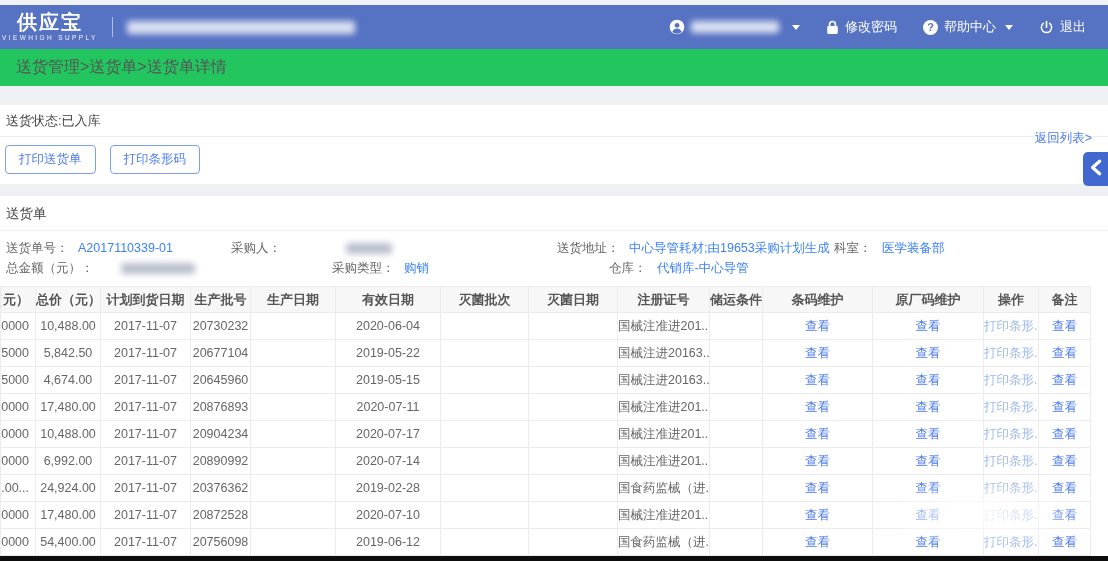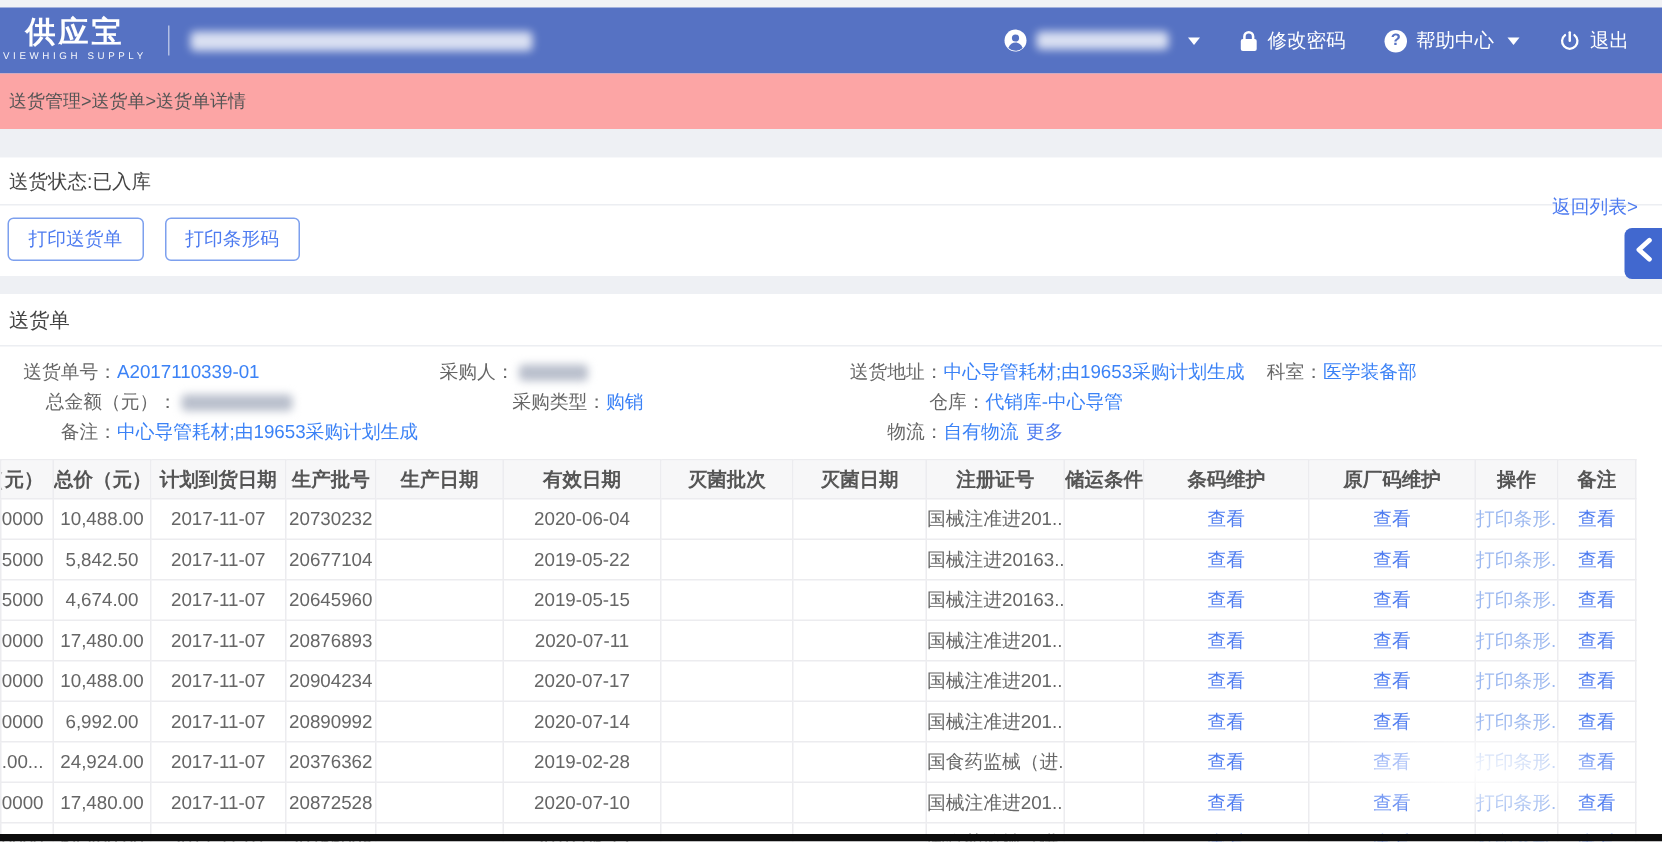--- a/index.html
+++ b/index.html
@@ -19,37 +19,37 @@
   .blur-block { border-radius:3px; filter:blur(3px); }
   .company-blur { width:228px; height:13px; background:rgba(255,255,255,.78); }
   .appbar-right { display:flex; align-items:center; color:#fff; font-size:13px; }
   .hgroup { display:flex; align-items:center; margin-left:26px; cursor:pointer; white-space:nowrap; }
   .hgroup .ic { margin-right:6px; display:flex; align-items:center; }
   .user-blur { width:88px; height:12px; background:rgba(255,255,255,.78); margin-right:4px; }
   .caret { width:0; height:0; border-left:4px solid transparent; border-right:4px solid transparent; border-top:5px solid #fff; margin-left:9px; }
   .qmark { width:15px; height:15px; border-radius:50%; background:#fff; color:#5672c3; font-size:11px; font-weight:700; display:flex; align-items:center; justify-content:center; }
 
   
-  .breadcrumb { height:37px; background:#fca5a5; display:flex; align-items:center; padding-left:6px; font-size:12px; color:#555; }
+  .breadcrumb { height:37px; background:#22c55e; display:flex; align-items:center; padding-left:16px; font-size:16px; color:#555; }
   .gap1 { height:19px; } .gap2 { height:12px; }
 
   
   .panel { background:#fff; }
   .status-row { height:31px; display:flex; align-items:center; justify-content:space-between; padding:0 16px 0 6px; font-size:13px; color:#444;gap:28px; }
   .back-link { color:#4d7bf0; font-size:12.5px; text-decoration:none; cursor:pointer;margin-top:36px; }
   .hr { border-top:1px solid #eceef2; }
   .btn-row { padding:8px 0 10px 5px; display:flex; gap:14px; }
   .btn { background:#fff; border:1px solid #7da0ee; color:#4d7bf0; font-size:12.5px; padding:5px 13px; border-radius:4px; cursor:pointer; font-family:inherit; }
 
   
   .main-panel { padding-top:7px; min-height:369px; }
   .section-title { font-size:13.5px; color:#444; padding:2px 0 7px 6px; }
   .detail-grid { padding:7px 0 4px 6px; font-size:12.5px; }
   .d-row { display:flex; line-height:20px; white-space:nowrap; }
-  .lbl { display:inline-block; text-align:right; color:#666; }
+  .lbl { display:inline-block; color:#666; }
   .val { color:#3b82f6; }
   .l1 { width:72px; } .l2 { width:112px; } .l3 { width:72px; } .l4 { width:48px; }
   .c1 { width:225px; } .c2 { width:326px; } .c3 { width:277px; } .c4 { flex:1; }
   .cwide { width:551px; }
   .val-blur-sm { display:inline-block; width:46px; height:11px; background:#b9bfcc; vertical-align:middle; margin-left:3px; }
   .val-blur-md { display:inline-block; width:74px; height:11px; background:#b9bfcc; vertical-align:middle; margin-left:3px; }
   .more-link { color:#4d7bf0; margin-left:5px; cursor:pointer; }
 
   
   table { border-collapse:collapse; table-layout:fixed; width:1090px; margin-top:4px; }
@@ -159,28 +159,20 @@
       </div>
       <div class="d-row">
         <div class="c2">
           <span class="lbl l2">总金额（元）：</span><span class="blur-block val-blur-md"></span>
         </div>
         <div class="c3">
           <span class="lbl l3">采购类型：</span><span class="val">购销</span>
         </div>
         <div class="c4">
           <span class="lbl l4">仓库：</span><span class="val">代销库-中心导管</span>
-        </div>
-      </div>
-      <div class="d-row">
-        <div class="cwide">
-          <span class="lbl l1">备注：</span><span class="val">中心导管耗材;由19653采购计划生成</span>
-        </div>
-        <div class="c3">
-          <span class="lbl l3">物流：</span><span class="val">自有物流</span><a class="more-link">更多</a>
         </div>
       </div>
     </div>
 
     <table>
         <colgroup>
           <col style="width: 35px;">
           <col style="width: 65px;">
           <col style="width: 90px;">
           <col style="width: 60px;">

